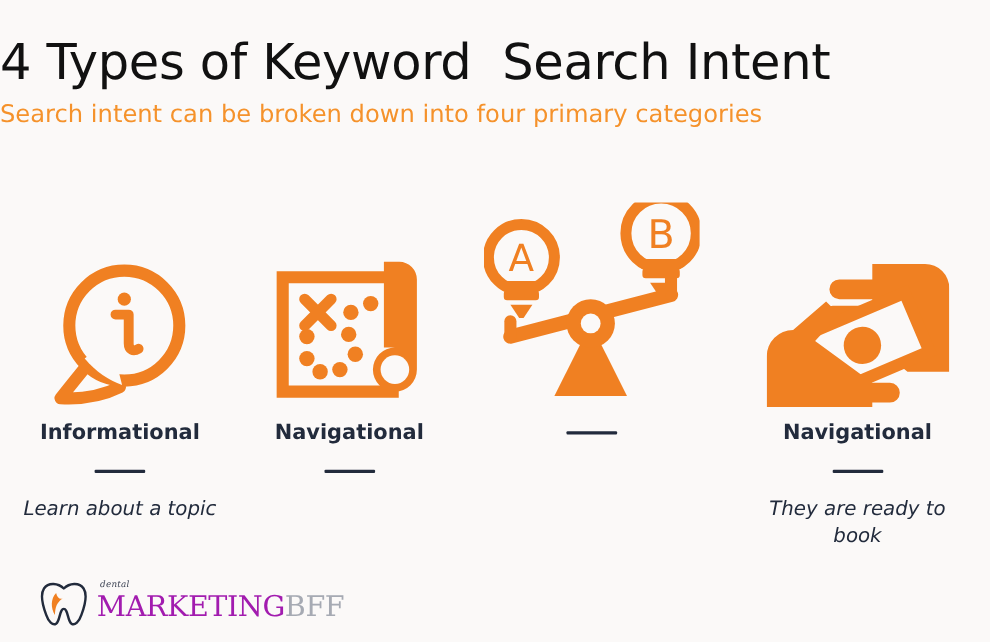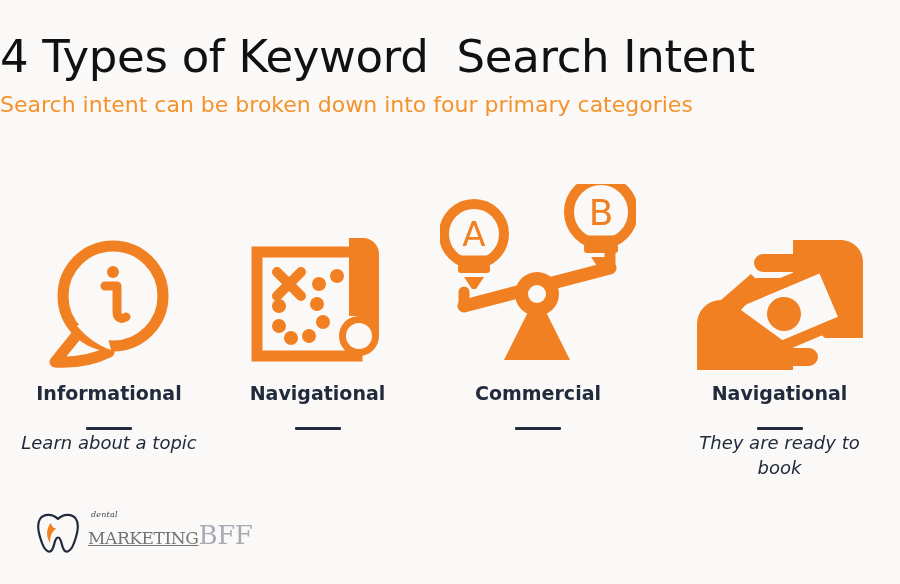--- a/index.html
+++ b/index.html
@@ -96,30 +96,31 @@
     margin-top: 22px;
     border-radius: 1px;
   }
   .cat-desc {
     font-family: "DejaVu Sans", sans-serif;
     font-size: 18px;
     font-style: italic;
     font-weight: 400;
     color: #222b3c;
     line-height: 1.42;
+    margin-top: 20px;
     text-align: center;
     max-width: 180px;
   }
   .col-2 .cat-desc, .col-3 .cat-desc { max-width: 200px; }
 
   
   .logo {
     position: absolute;
     left: 36px;
-    bottom: 26px;
+    bottom: 9px;
     display: flex;
     align-items: center;
   }
   .logo-mark { display: block; }
   .logo-text {
     margin-left: 8px;
     position: relative;
     line-height: 1;
   }
   .logo-dental {
@@ -127,24 +128,23 @@
     top: -11px;
     left: 3px;
     font-family: "DejaVu Serif", serif;
     font-style: italic;
     font-size: 8px;
     letter-spacing: 0.2px;
     color: #3b4252;
   }
   .logo-marketing {
     font-family: "DejaVu Serif", serif;
-    font-size: 17px;
+    font-size: 26px;
     letter-spacing: -0.4px;
-    color: #737373;
-    text-decoration: underline;
+    color: #a21caf;
   }
   .logo-bff {
     font-family: "DejaVu Serif", serif;
     font-size: 26px;
     letter-spacing: -0.4px;
     color: #a6aab3;
   }
 </style>
 </head>
 <body>
@@ -234,21 +234,20 @@
             <path d="M151 73 L 172 73 L 164 85 L 159 85 Z" fill="#f08022"></path>
             <text x="161" y="41" text-anchor="middle" font-family="DejaVu Sans, sans-serif" font-size="36" font-weight="400" fill="#f08022">B</text>
           </g>
 
           <path d="M97 110 L 130 176 L 64 176 Z" fill="#f08022"></path>
 
           <circle cx="97" cy="110" r="22" fill="#f08022"></circle>
           <circle cx="97" cy="110" r="9" fill="#fbf9f8"></circle>
         </svg>
       </div>
-      <div class="cat-label">Commercial</div>
       <div class="divider"></div>
     </div>
 
     <div class="column col-3">
       <div class="icon-slot">
         <svg width="166" height="130" viewBox="0 0 166 130" aria-hidden="true">
 
           <path d="M166 22 A 22 22 0 0 0 144 0 L 96 0 L 96 14 L 66 14
                    A 9 9 0 0 0 66 32 L 96 32 L 96 38 L 60 38
                    A 9 9 0 0 0 60 56 L 96 56 L 96 62 L 64 62

